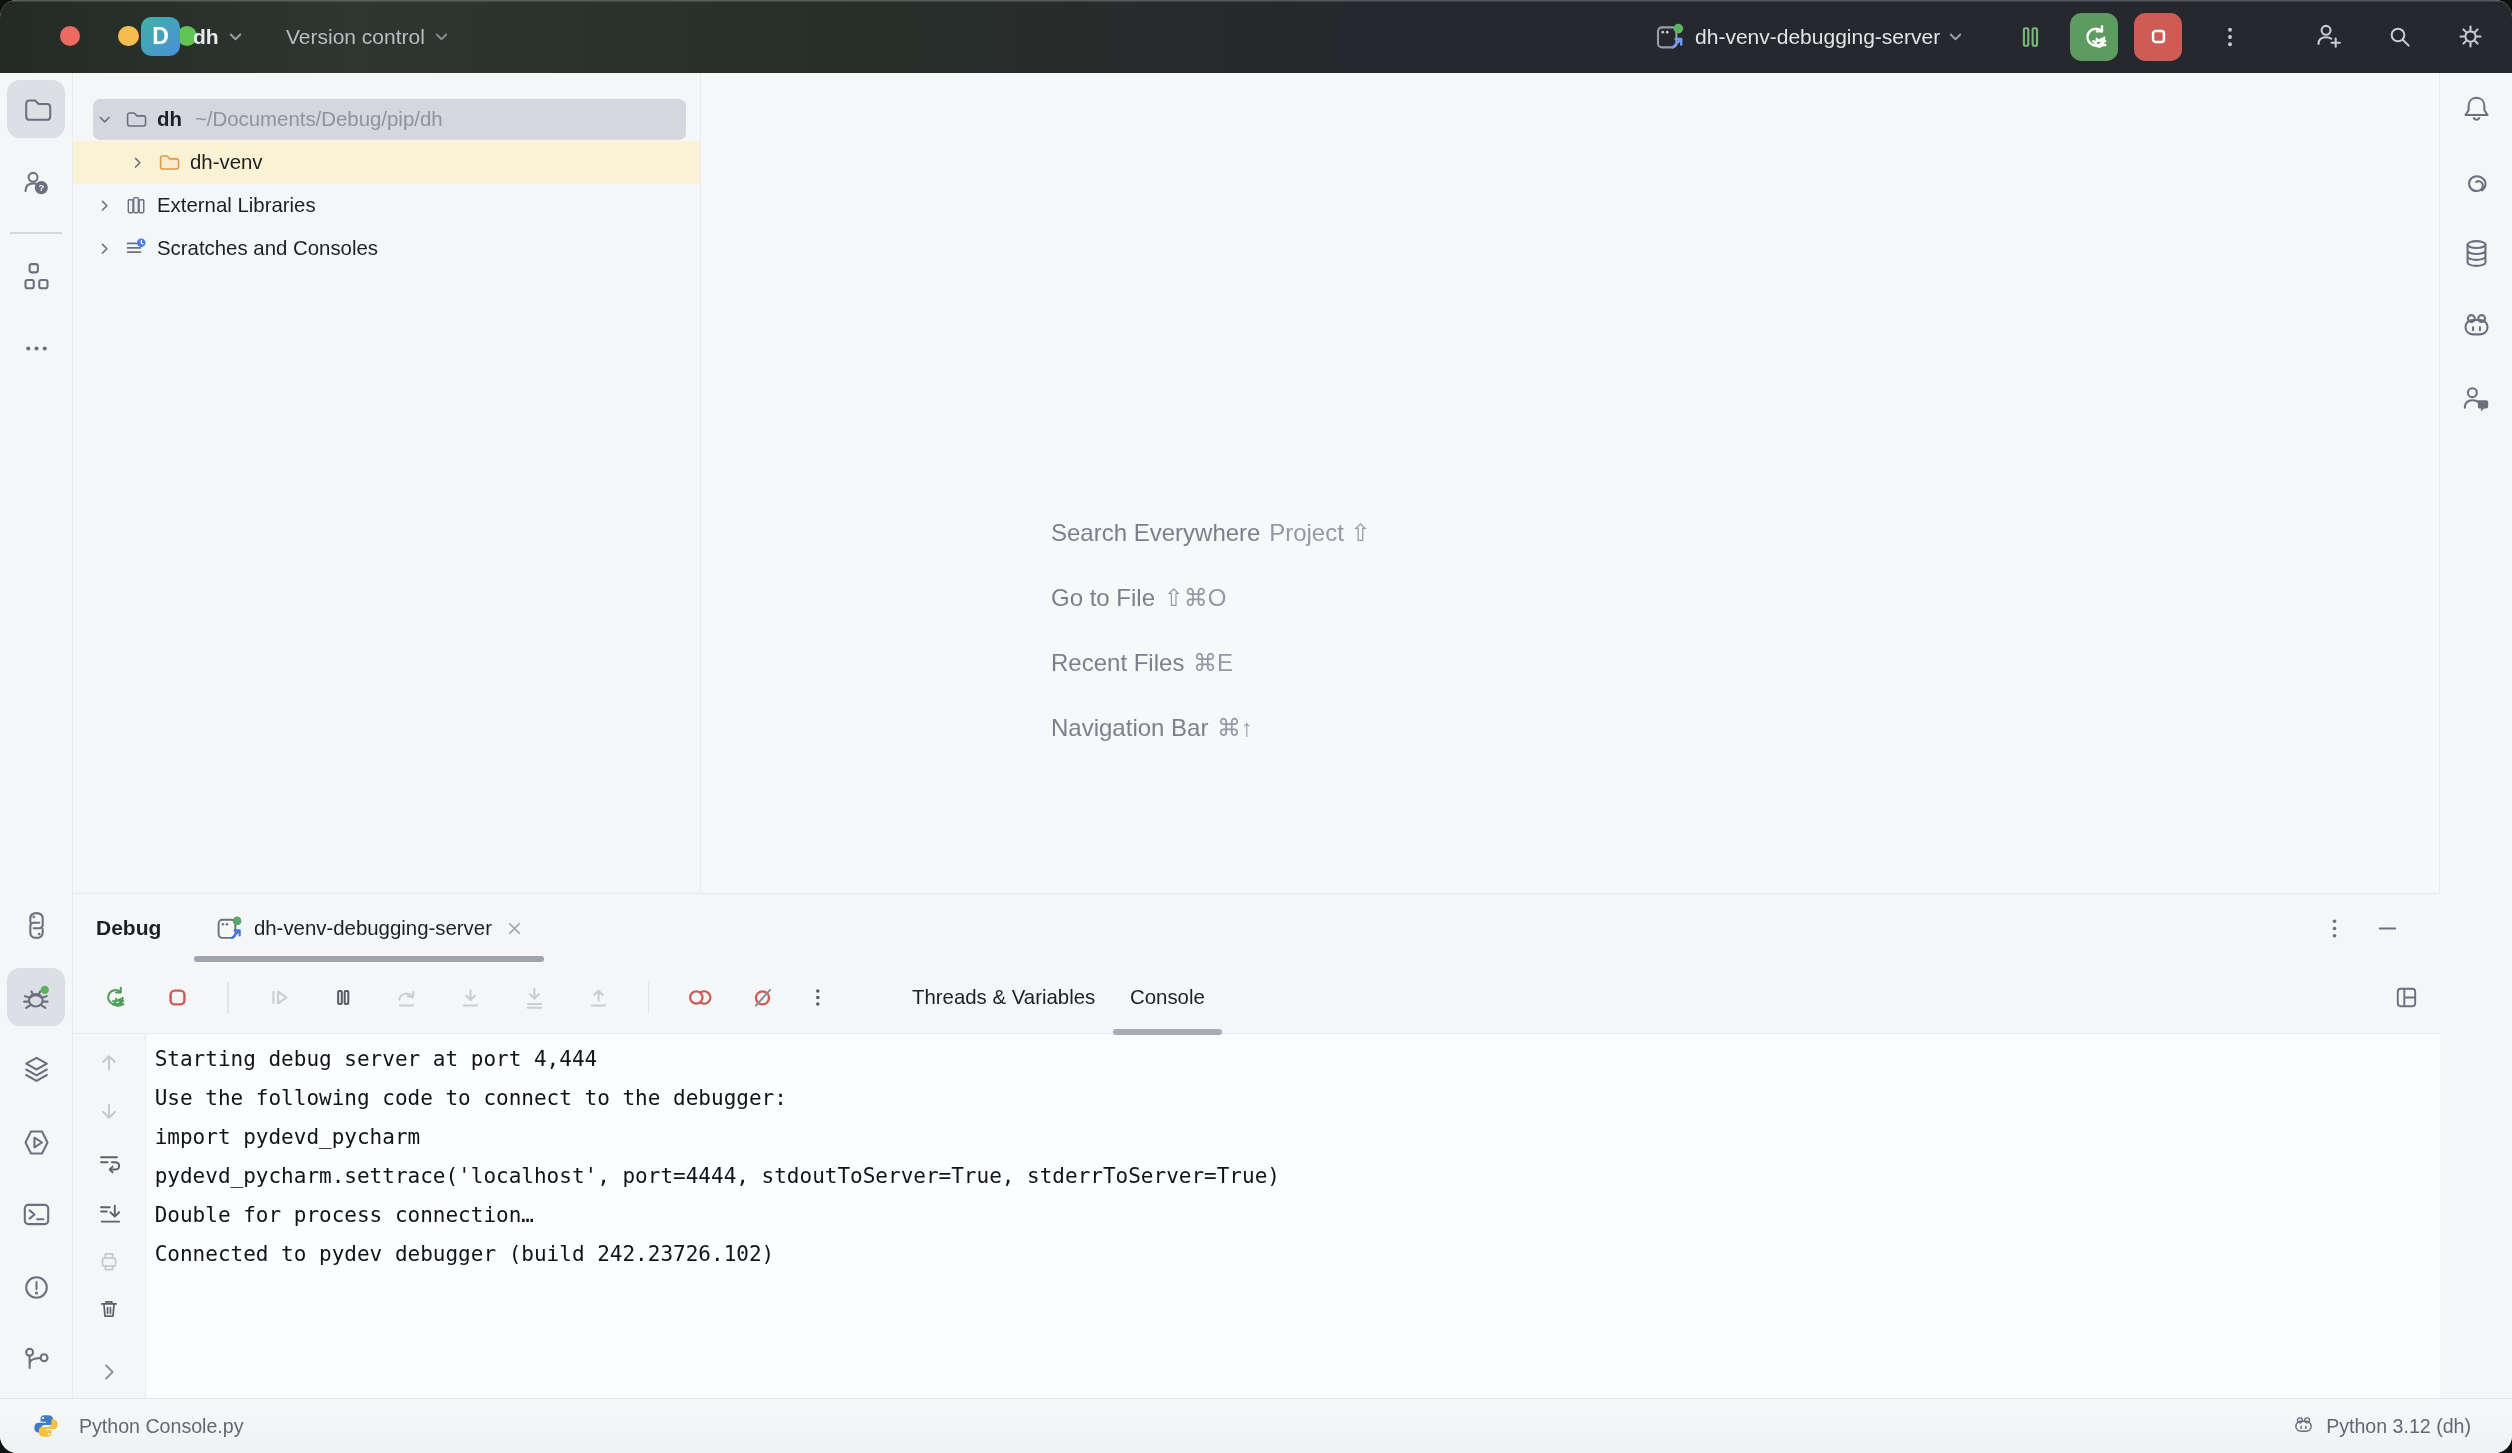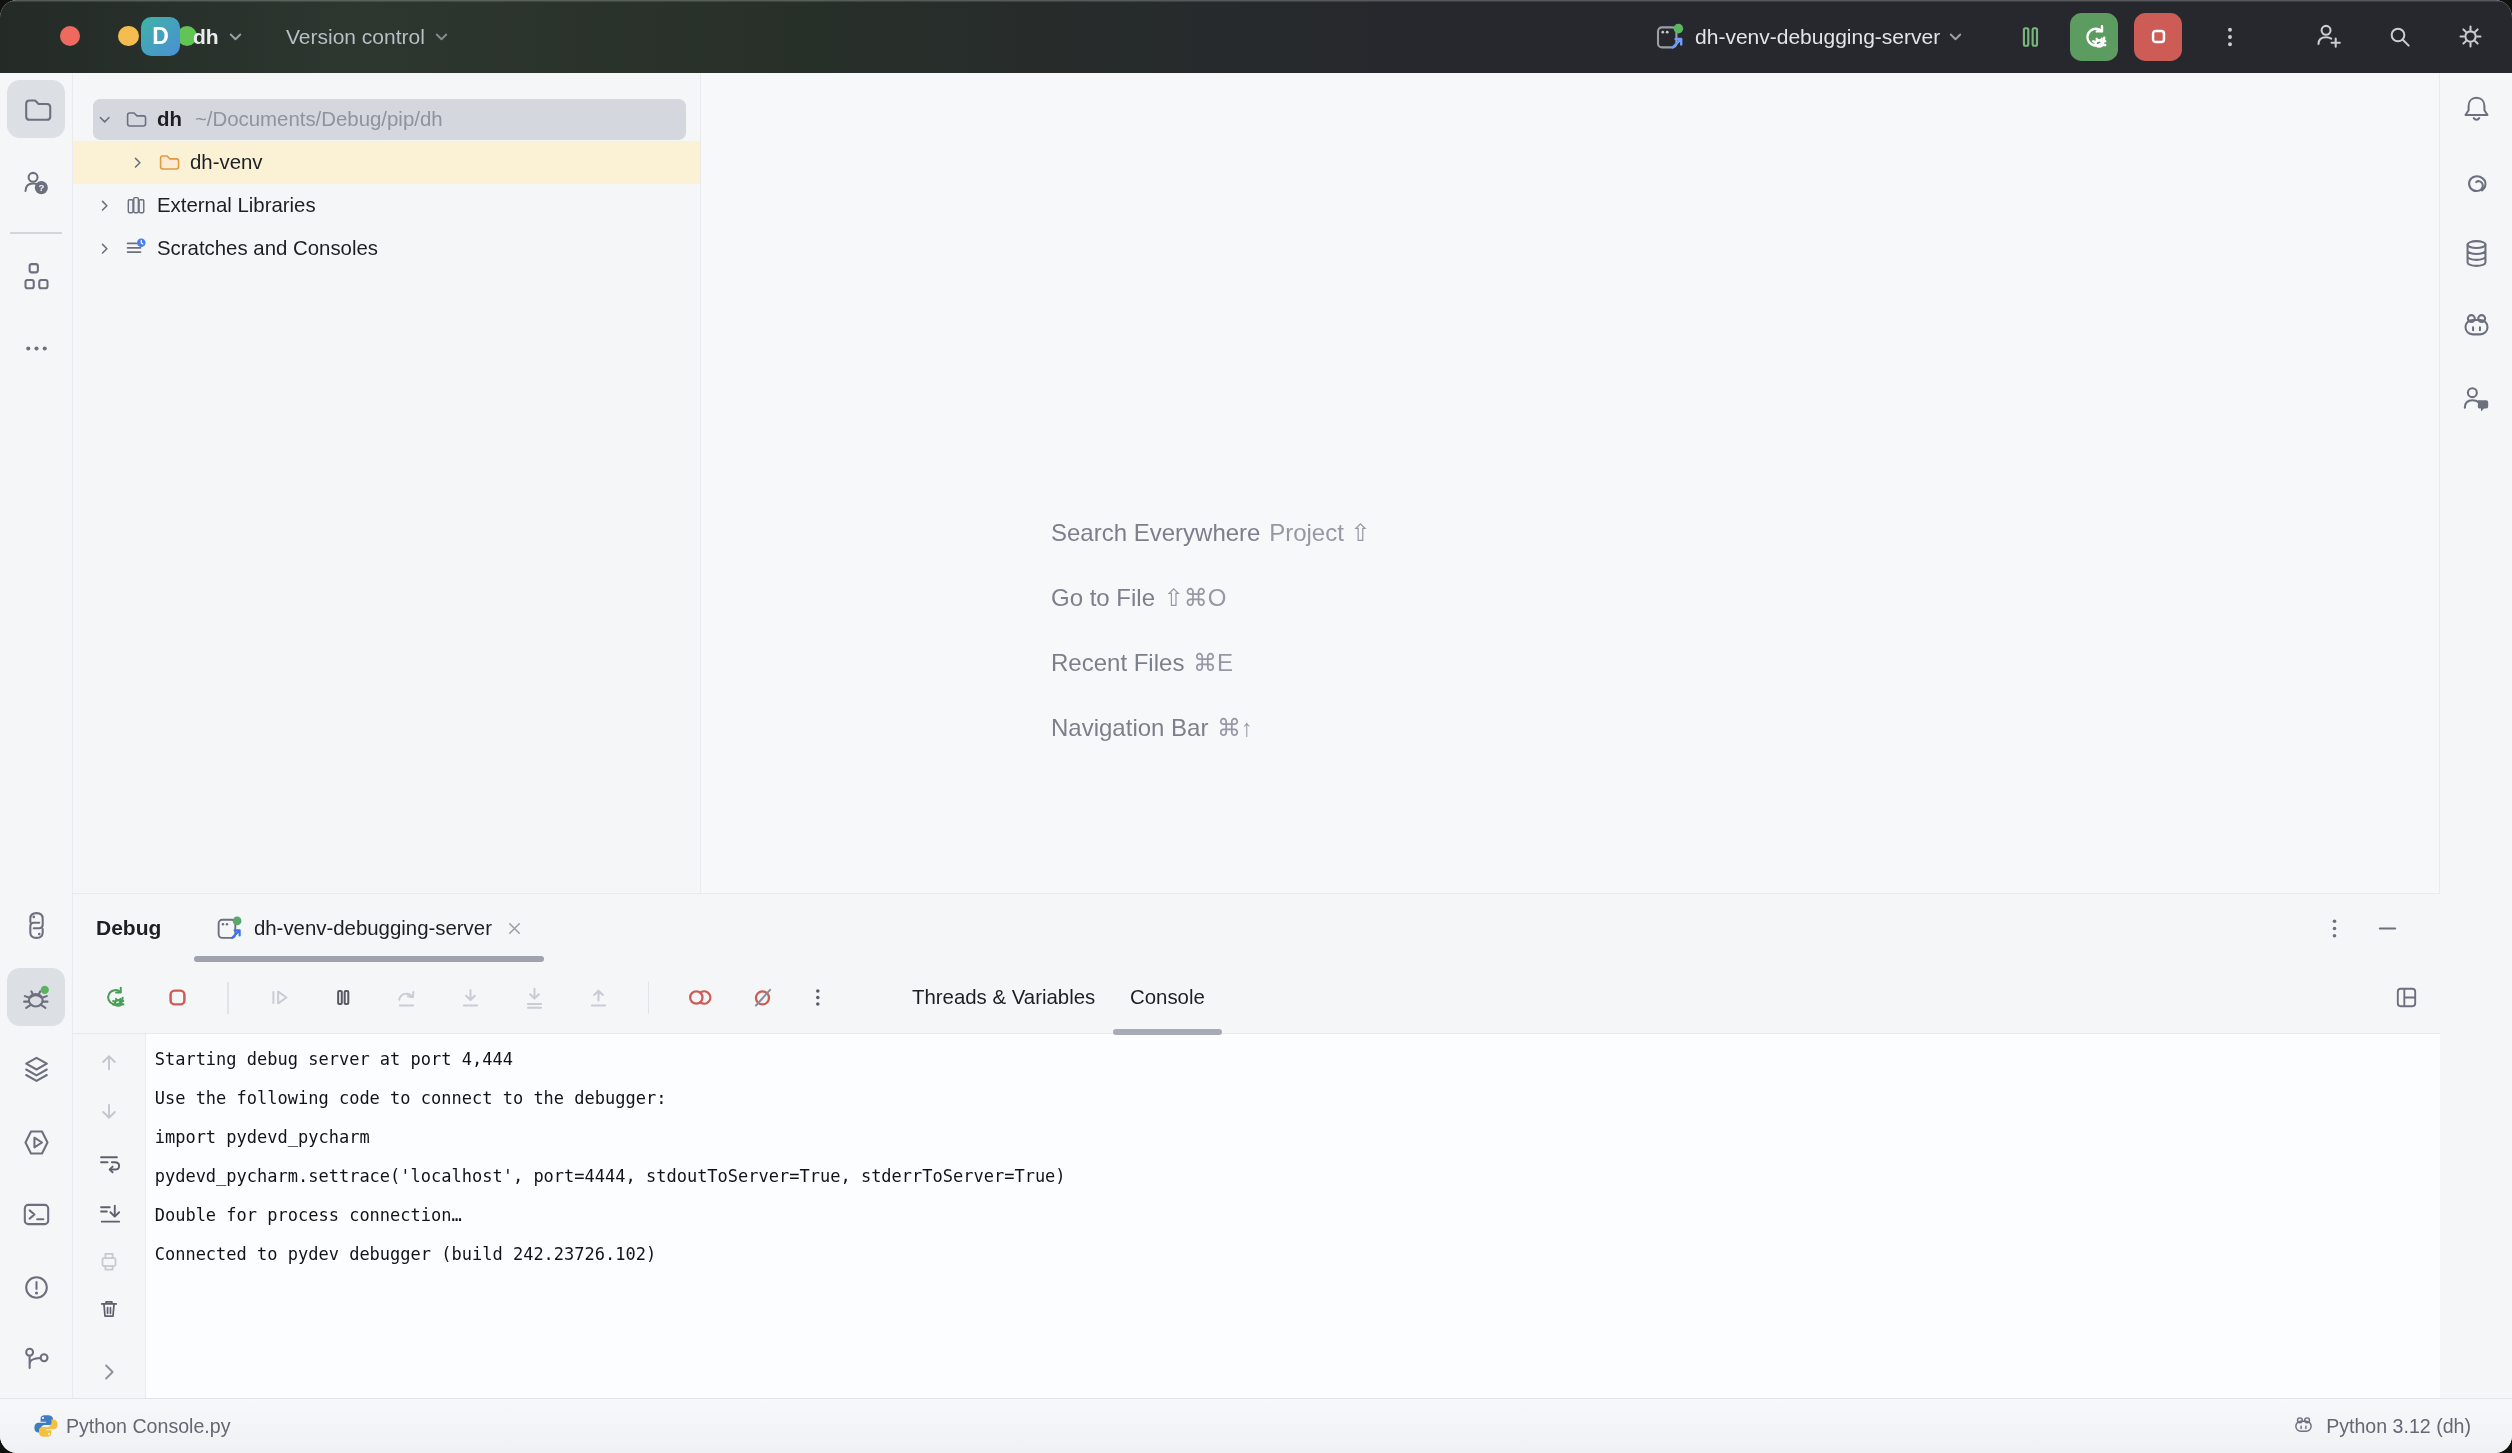--- a/index.html
+++ b/index.html
@@ -76,29 +76,29 @@
   .t-div { width:1.5px; height:32px; background:#e2e4e8; margin-right:19px; }
   .dbg-tabs { display:flex; height:72px; margin-left:36px; }
   .dbg-tab { position:relative; display:flex; align-items:center; padding:0 17.4px; font-size:20.4px; color:#1d1f24; }
   .dbg-tab.active::after { content:""; position:absolute; left:0; right:0; bottom:-1.5px; height:5.8px;
     background:#a6abb5; border-radius:2.9px; }
   .dbg-toolbar-right { margin-left:auto; padding-right:19px; display:flex; }
   .console-wrap { display:flex; height:365px; }
   .gutter { position:relative; width:73px; border-right:1.5px solid #e9ebee; flex:none; }
   .g-ic { position:absolute; left:50%; transform:translateX(-50%); width:26px; height:26px; }
   .console { flex:1; background:#fcfdff; padding:5.8px 0 0 8.7px; overflow:hidden; }
-  .c-line { font-family:"DejaVu Sans Mono",monospace; font-size:17px; line-height:39px;
+  .c-line { font-family:"DejaVu Sans Mono",monospace; font-size:21px; line-height:39px;
     color:#121317; white-space:pre; }
 
   
   .statusbar { position:absolute; left:0; bottom:0; width:2512px; height:55px;
     background:linear-gradient(180deg,#f7f8fa,#f0f1f4); border-top:1.5px solid #e2e4e8;
     display:flex; align-items:center; }
   .sb-left { display:flex; align-items:center; margin-left:33px; }
-  .sb-text { font-size:19.6px; color:#646872; margin-left:7px; }
+  .sb-text { font-size:19.6px; color:#646872; margin-left:20px; }
   .sb-right { margin-left:auto; display:flex; align-items:center; margin-right:41px; gap:11px; }
 
   svg { display:block; }
   .s3 { fill:none; stroke:#6c707e; stroke-width:3; stroke-linecap:round; stroke-linejoin:round; }
   .sl { fill:none; stroke:#c9ccd2; stroke-width:3; stroke-linecap:round; stroke-linejoin:round; }
   .sd { fill:none; stroke:#565a63; stroke-width:2.8; stroke-linecap:round; stroke-linejoin:round; }
   .sg { fill:none; stroke:#c8ccd3; stroke-width:2.8; stroke-linecap:round; stroke-linejoin:round; }
   .sr { fill:none; stroke:#cd5c57; stroke-width:3.2; stroke-linecap:round; stroke-linejoin:round; }
   .sgr { fill:none; stroke:#4b9d57; stroke-width:2.8; stroke-linecap:round; stroke-linejoin:round; }
   .sw { fill:none; stroke:#ffffff; stroke-width:3; stroke-linecap:round; stroke-linejoin:round; }

